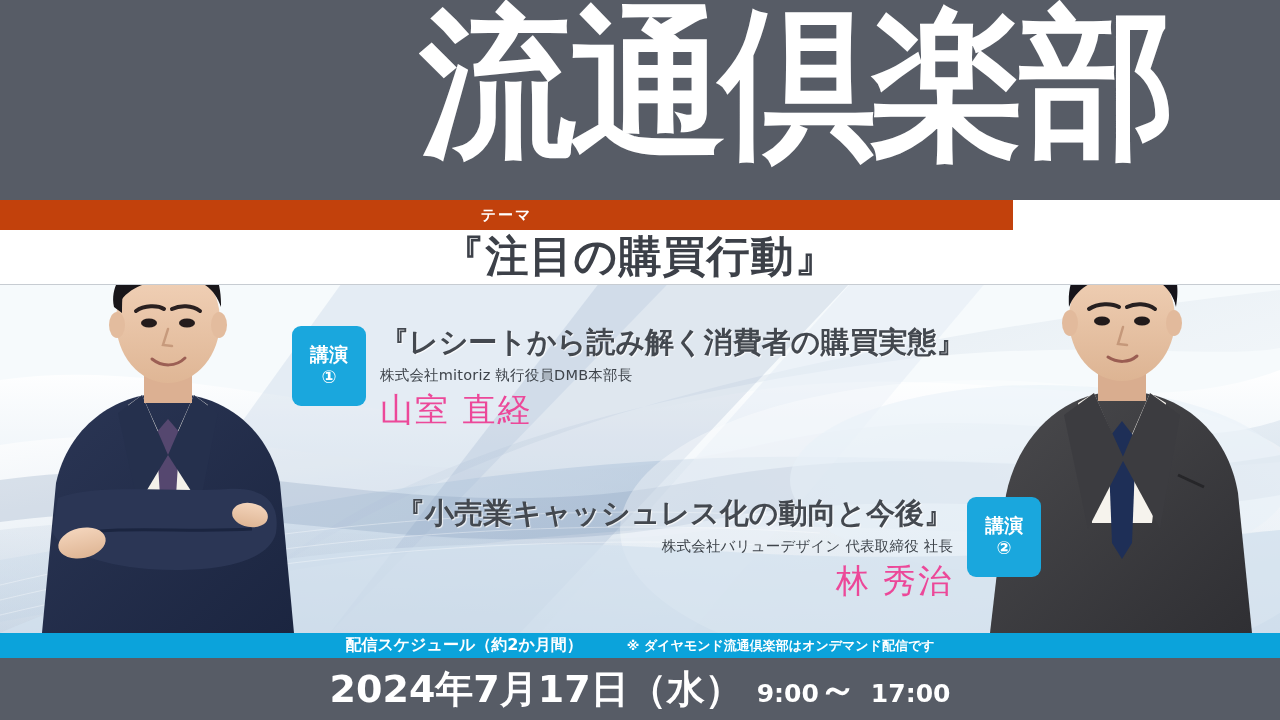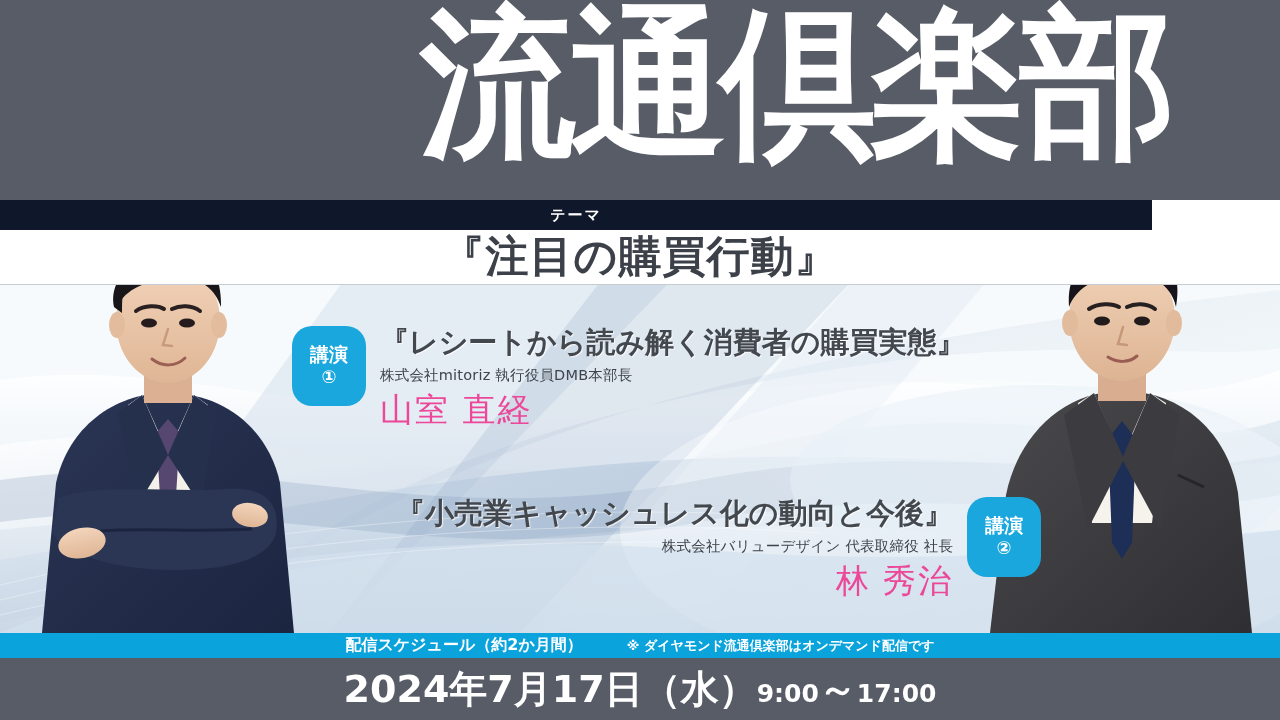--- a/index.html
+++ b/index.html
@@ -64,23 +64,23 @@
     letter-spacing: -6px;
     white-space: nowrap;
     transform: scaleY(1.03);
     transform-origin: left top;
   }
 
   
   .theme-bar {
     position: absolute;
     left: 0; top: 200px;
-    width: 1152px;
+    width: 1013px;
     height: 30px;
-    background: #0f172a;
+    background: #c2410c;
     display: flex;
     align-items: center;
     justify-content: center;
   }
   .theme-bar-label {
     color: #ffffff;
     font-size: 15px;
     font-weight: 700;
     letter-spacing: 2px;
     font-family: "DejaVu Sans", "Liberation Sans", sans-serif;
@@ -143,21 +143,21 @@
     z-index: 7;
     display: flex;
     align-items: flex-start;
   }
   .talk-1 { left: 292px; top: 326px; }
   .talk-2 { left: 382px; top: 497px; }
 
   .badge {
     width: 74px;
     height: 80px;
-    border-radius: 20px;
+    border-radius: 9px;
     background: #1aa7dd;
     color: #ffffff;
     display: flex;
     flex-direction: column;
     align-items: center;
     justify-content: center;
     flex: 0 0 auto;
     font-family: "DejaVu Sans", "Liberation Sans", sans-serif;
   }
   .badge-word {
@@ -253,21 +253,21 @@
   }
   .date-line {
     display: flex;
     align-items: baseline;
     white-space: nowrap;
     color: #ffffff;
     font-family: "DejaVu Sans", "Liberation Sans", sans-serif;
     font-weight: 700;
   }
   .date-big  { font-size: 38px; letter-spacing: 0px; }
-  .date-small{ font-size: 25px; letter-spacing: 0px; }
+  .date-small{ font-size: 25px; letter-spacing: 0px; margin-left: 14px; }
 </style>
 </head>
 <body>
 
 <div id="poster">
 
   <div class="header">
     <div class="brand-jp">流通倶楽部</div>
   </div>
 

